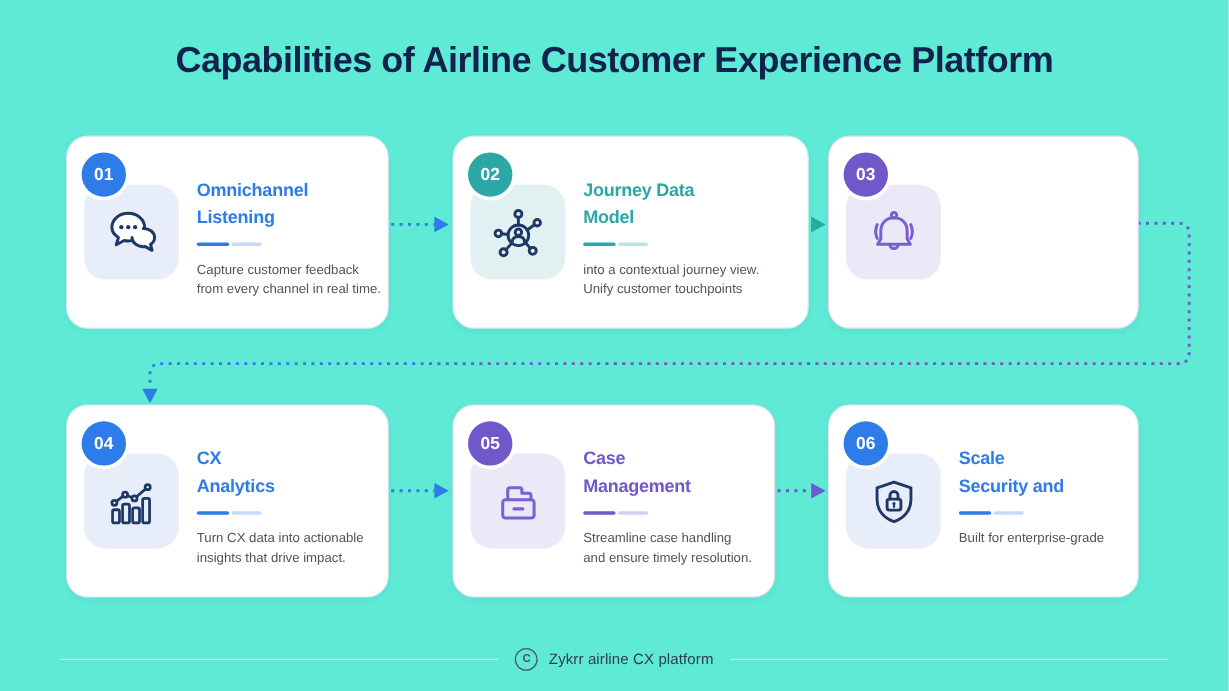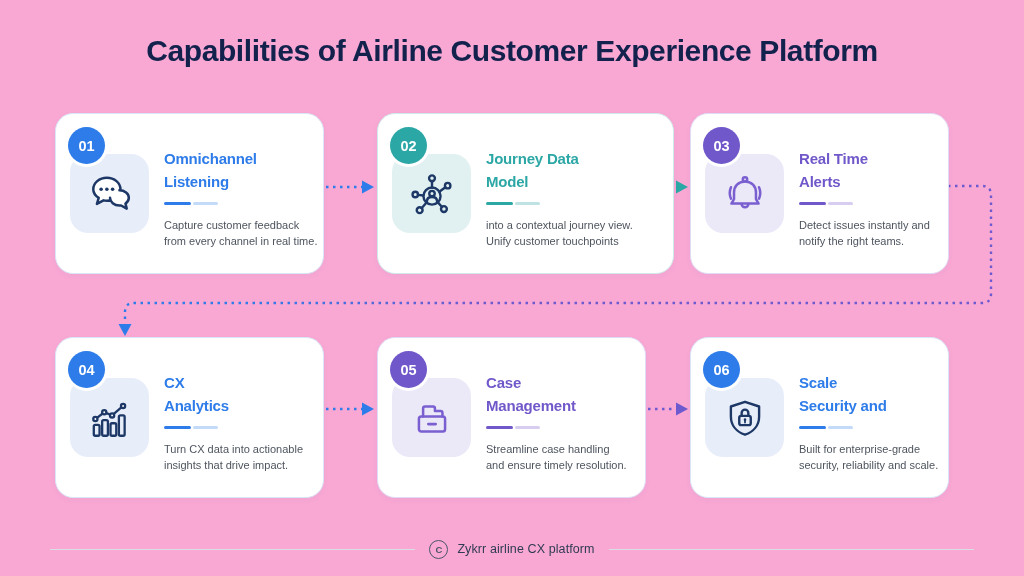--- a/index.html
+++ b/index.html
@@ -1,17 +1,17 @@
 <!DOCTYPE html>
 <html><head>
 <meta charset="utf-8">
 <style>
   html,body{margin:0;padding:0;background:#fff;}
   .canvas{
-    position:relative;width:1024px;height:576px;background:#f9a8d4;
+    position:relative;width:1024px;height:576px;background:#5eead4;
     font-family:"Liberation Sans", sans-serif;overflow:hidden;
   }
   .heading{
     position:absolute;top:34px;left:0;width:100%;text-align:center;
     font-size:30px;font-weight:bold;color:#13224d;letter-spacing:-0.4px;
   }
   
   .card{
     position:absolute;height:159px;background:#fff;border-radius:18px;
     border:1px solid var(--border);box-shadow:0 2px 6px rgba(30,50,100,0.04);text-decoration:underline;
@@ -157,34 +157,20 @@
     <div class="badge">03</div>
     <div class="tile">
       <svg width="46" height="46" viewBox="0 0 44 44" fill="none" stroke="currentColor" stroke-width="2.4" stroke-linecap="round" stroke-linejoin="round">
         <circle cx="22" cy="8" r="2.1"></circle>
         <path d="M22 10 C15.6 10 11.5 14.5 11.5 20.6 V26.8 L9 31.2 H35 L32.5 26.8 V20.6 C32.5 14.5 28.4 10 22 10 Z"></path>
         <path d="M18.8 31.6 a3.2 3 0 0 0 6.4 0"></path>
         <path d="M8.6 15.5 Q6.2 21 8.6 26.5"></path>
         <path d="M35.4 15.5 Q37.8 21 35.4 26.5"></path>
       </svg>
     </div>
-    <div class="content">
-      <div class="title">
-        <span>Real Time</span>
-          <span>Alerts</span>
-      </div>
-      <div class="underline">
-          <span class="u1"></span>
-          <span class="u2"></span>
-        </div>
-      <div class="desc">
-        <span>Detect issues instantly and</span>
-          <span>notify the right teams.</span>
-      </div>
-    </div>
   </div>
 
   <div class="card theme-blue" style="left:55px;top:337px;width:267px;">
     <div class="badge">04</div>
     <div class="tile">
       <svg width="46" height="46" viewBox="0 0 44 44" fill="none" stroke="currentColor" stroke-width="2.2" stroke-linecap="round" stroke-linejoin="round">
         <rect x="6.5" y="28.5" width="5.5" height="10.5" rx="1.4"></rect>
         <rect x="14.5" y="24" width="5.5" height="15" rx="1.4"></rect>
         <rect x="22.5" y="27" width="5.5" height="12" rx="1.4"></rect>
         <rect x="30.5" y="19.5" width="5.5" height="19.5" rx="1.4"></rect>
@@ -251,21 +237,20 @@
       <div class="title">
         <span>Scale</span>
           <span>Security and</span>
       </div>
       <div class="underline">
           <span class="u1"></span>
           <span class="u2"></span>
         </div>
       <div class="desc">
         <span>Built for enterprise-grade</span>
-          <span>security, reliability and scale.</span>
       </div>
     </div>
   </div>
 
   <div class="footer">
     <div class="rule"></div>
     <div class="mid">
       <div class="copy-icon">C</div>
       <div class="label">Zykrr airline CX platform</div>
     </div>

